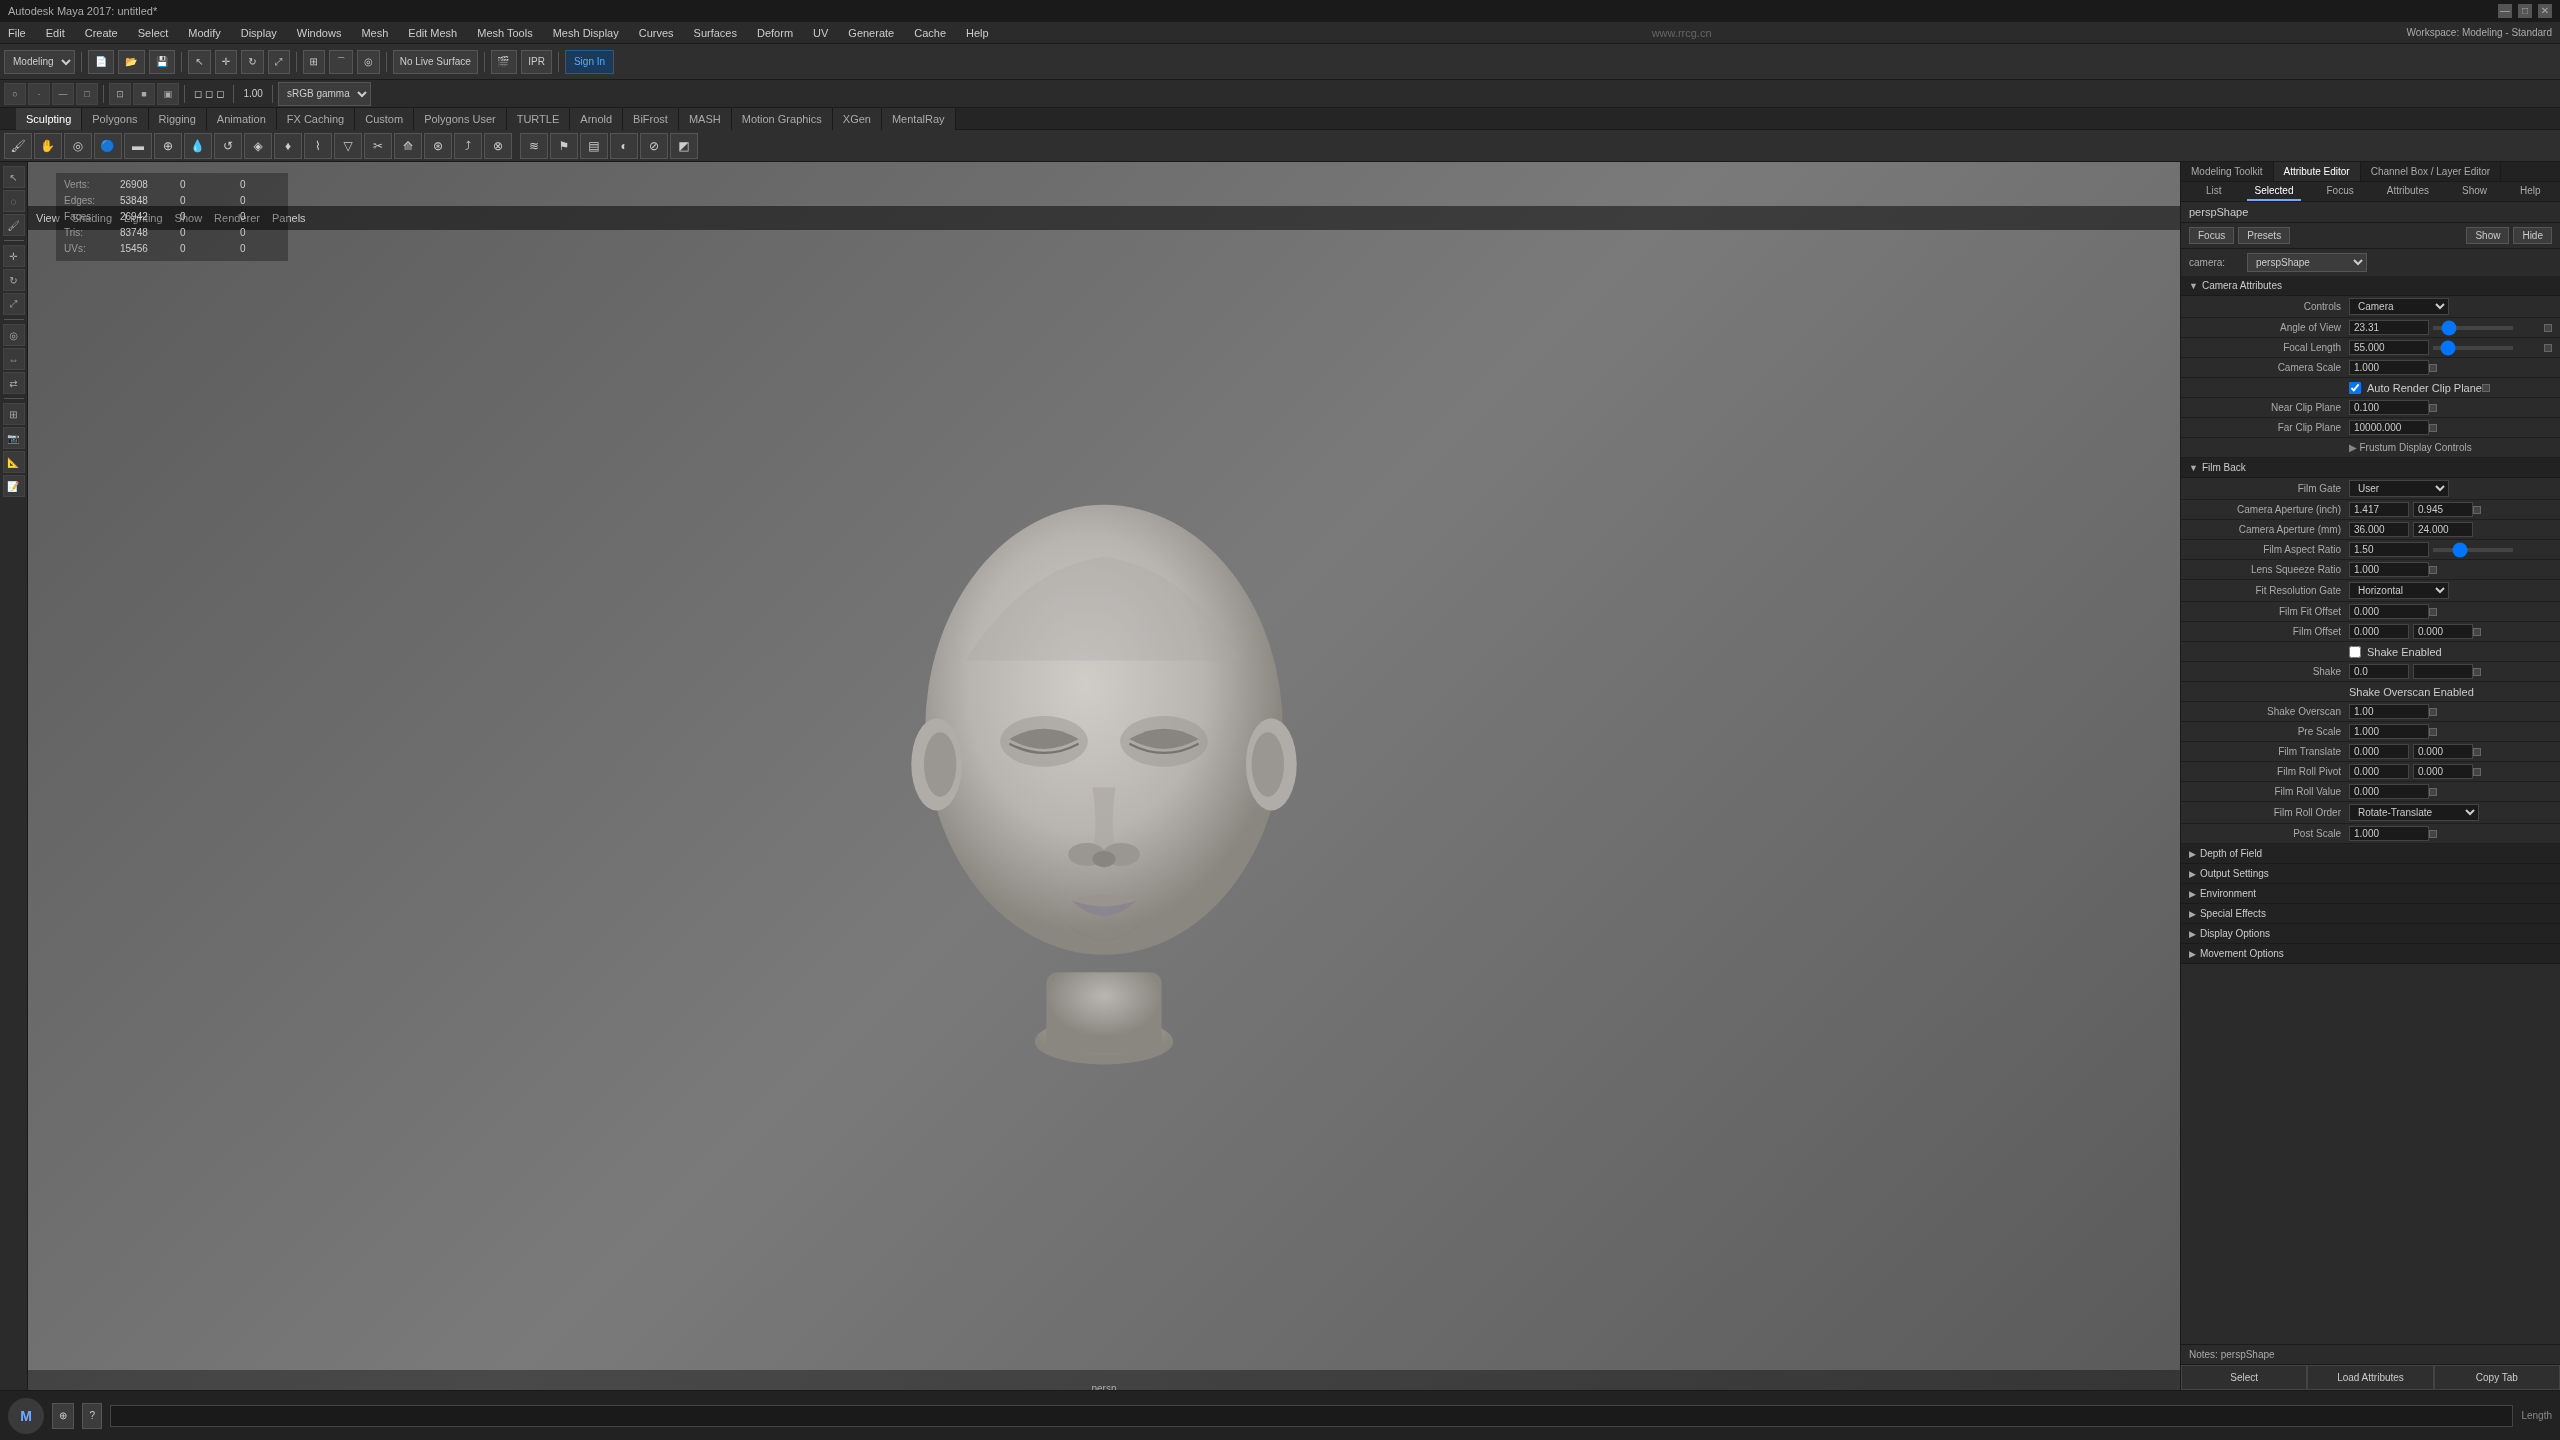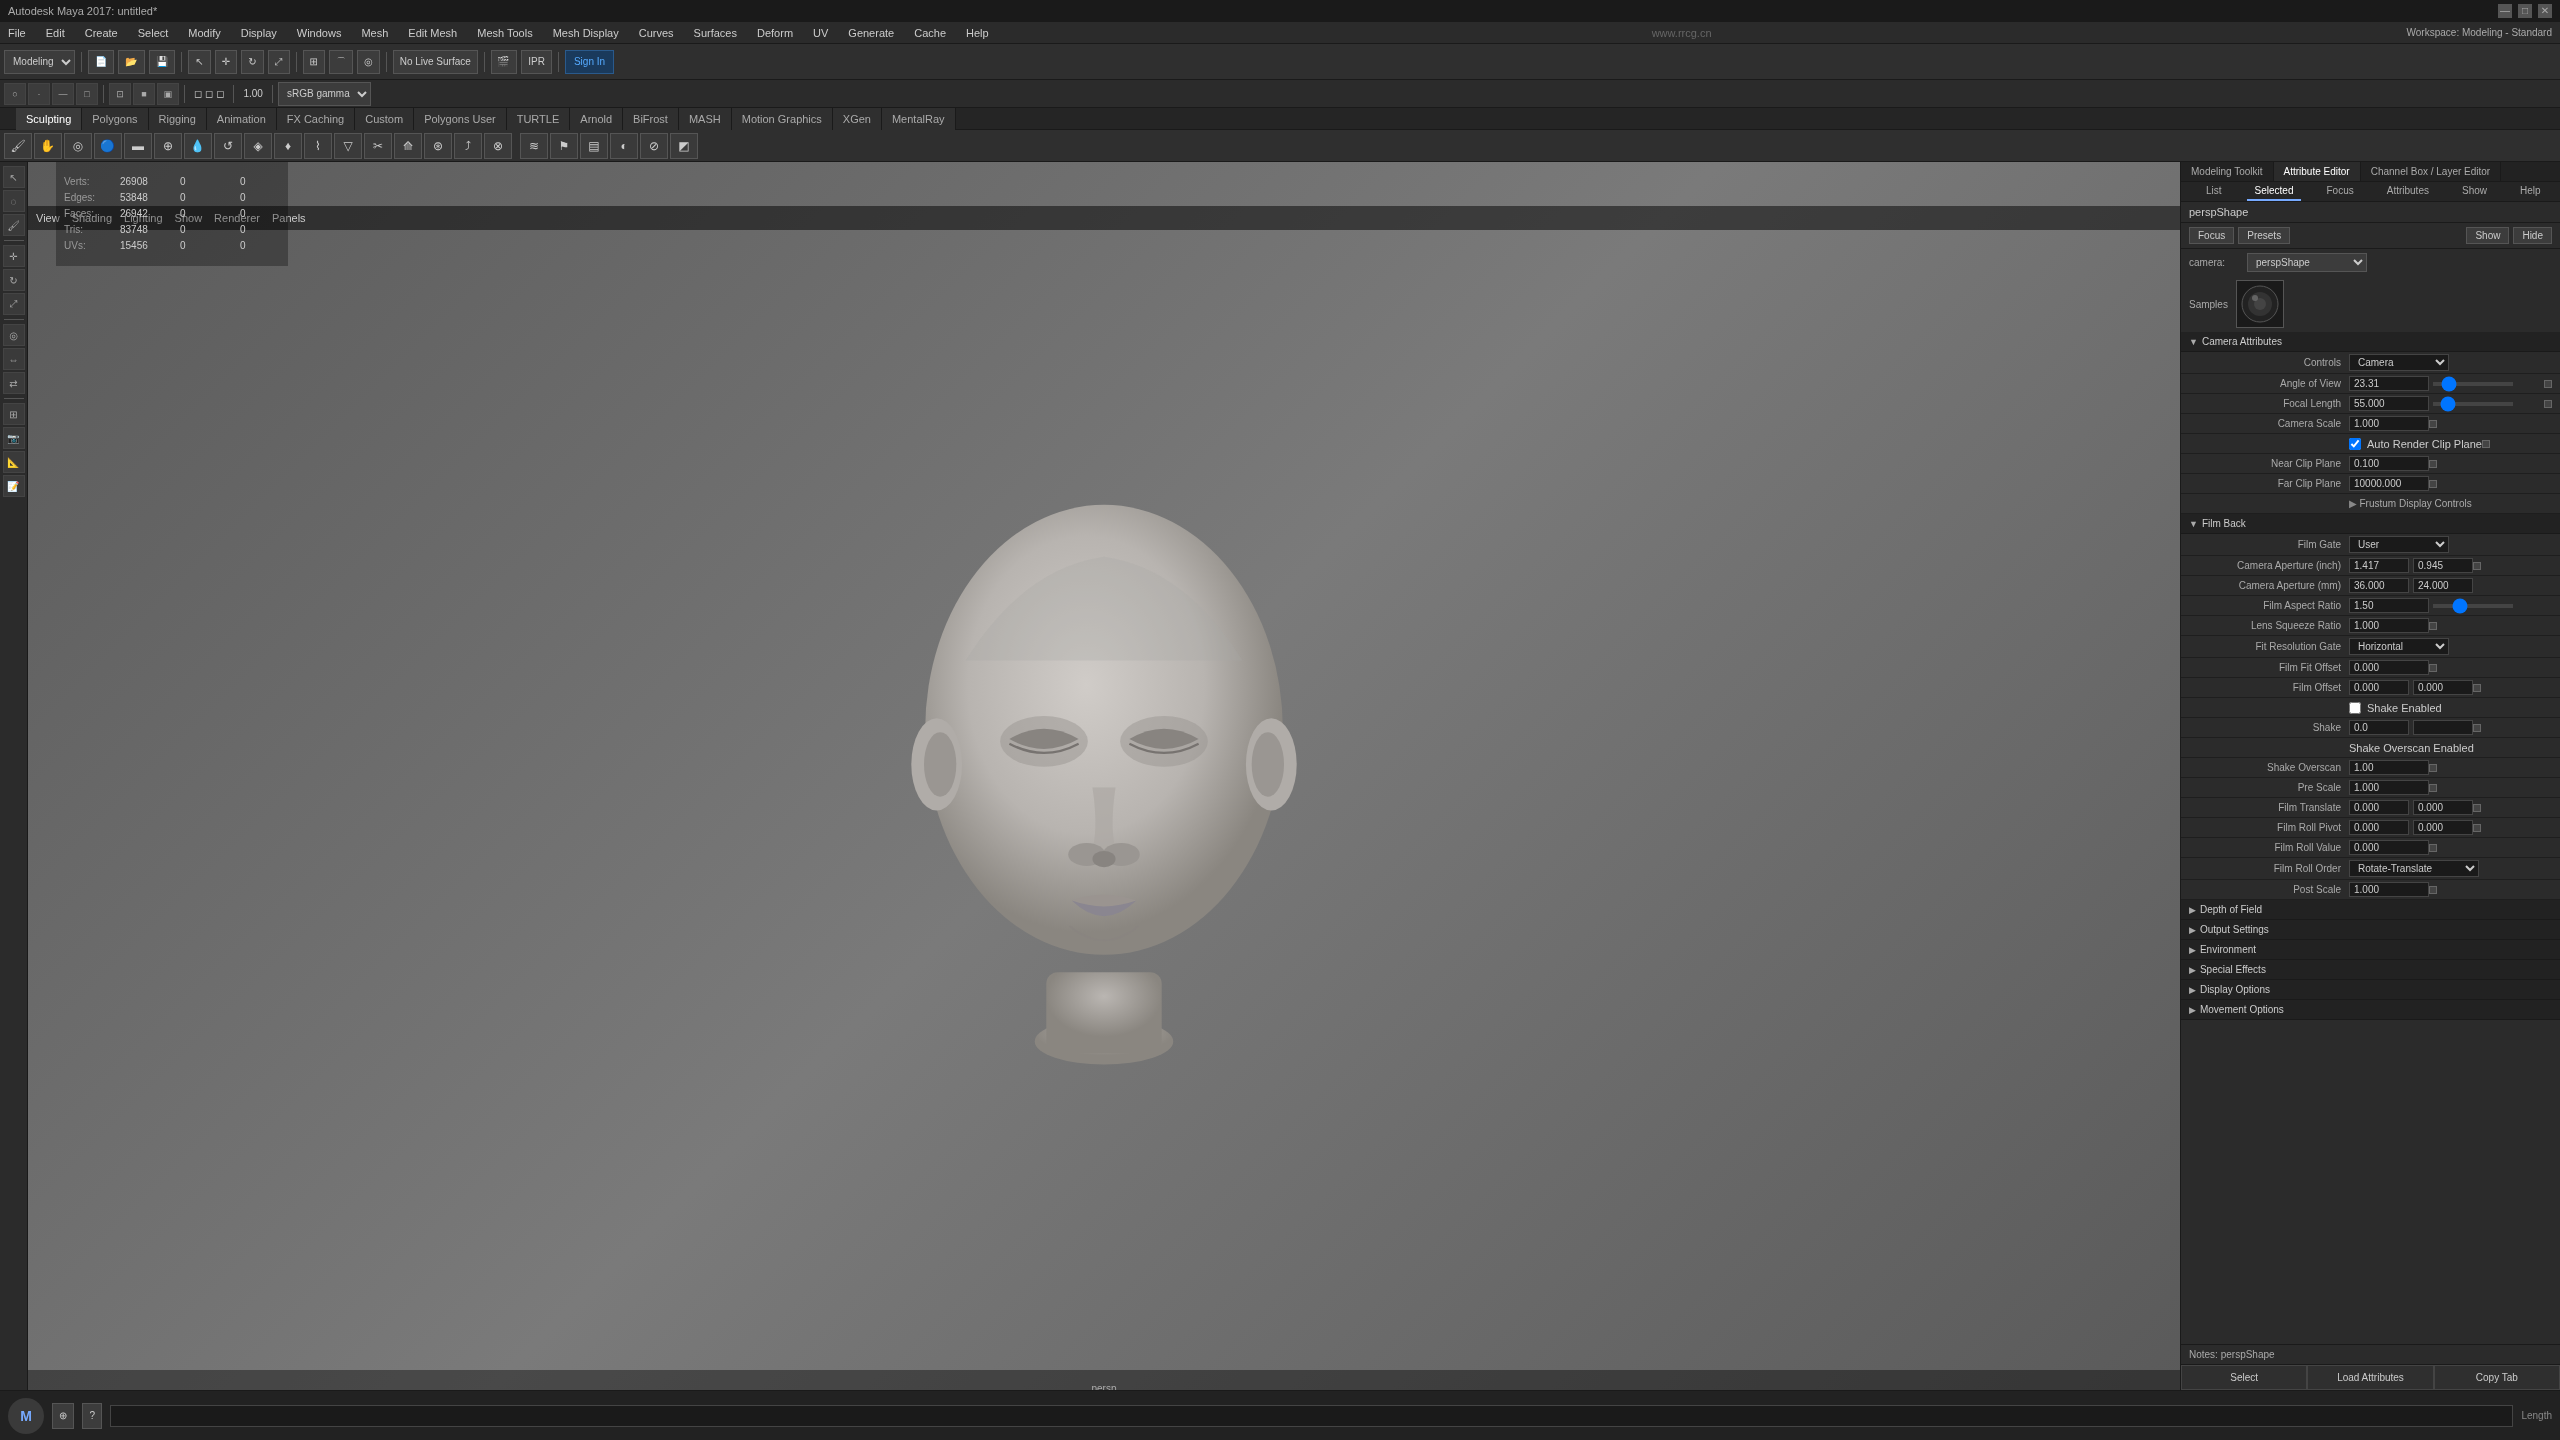--- a/index.html
+++ b/index.html
@@ -89,21 +89,21 @@
       width: 22px; height: 22px; background: #3a3a3a; border: 1px solid #444;
       color: #aaa; font-size: 10px; cursor: pointer; display: flex; align-items: center; justify-content: center;
     }
     .lt-sep { width: 20px; height: 1px; background: #555; margin: 2px 0; }
 
     
     #viewport {
       flex: 1; background: #6a6a6a; position: relative; overflow: hidden;
     }
     #viewport-stats {
-      position: absolute; top: 0; left: 28px; padding: 12px 8px;
+      position: absolute; top: 11px; left: 28px; padding: 4px 8px;
       font-size: 10px; color: #aaa; background: rgba(0,0,0,0.3);
       line-height: 1.6;
     }
     .stat-row { display: flex; gap: 20px; }
     .stat-label { color: #999; width: 36px; }
     .stat-val { color: #ccc; width: 40px; }
 
     
     #head-svg {
       position: absolute; top: 50%; left: 50%; transform: translate(-50%, -50%);
@@ -534,31 +534,20 @@
       <button class="panel-btn">Hide</button>
     </div>
 
     <div id="camera-row">
       <span class="cam-label">camera:</span>
       <select class="cam-select">
         <option>perspShape</option>
       </select>
     </div>
 
-    <div id="sample-row">
-      <span class="sample-label">Samples</span>
-      <div id="sample-thumb">
-        <svg width="40" height="40" viewBox="0 0 40 40">
-          <circle cx="20" cy="20" r="18" fill="#222" stroke="#555" stroke-width="1"></circle>
-          <circle cx="20" cy="20" r="12" fill="#333"></circle>
-          <circle cx="20" cy="20" r="6" fill="#444"></circle>
-          <circle cx="15" cy="14" r="3" fill="#777" opacity="0.7"></circle>
-        </svg>
-      </div>
-    </div>
 
     <div id="attrs-section">
 
       <div class="section-header">
         <span class="arrow">▼</span>
         <span>Camera Attributes</span>
       </div>
 
       <div class="attr-row">
         <span class="attr-label">Controls</span>

